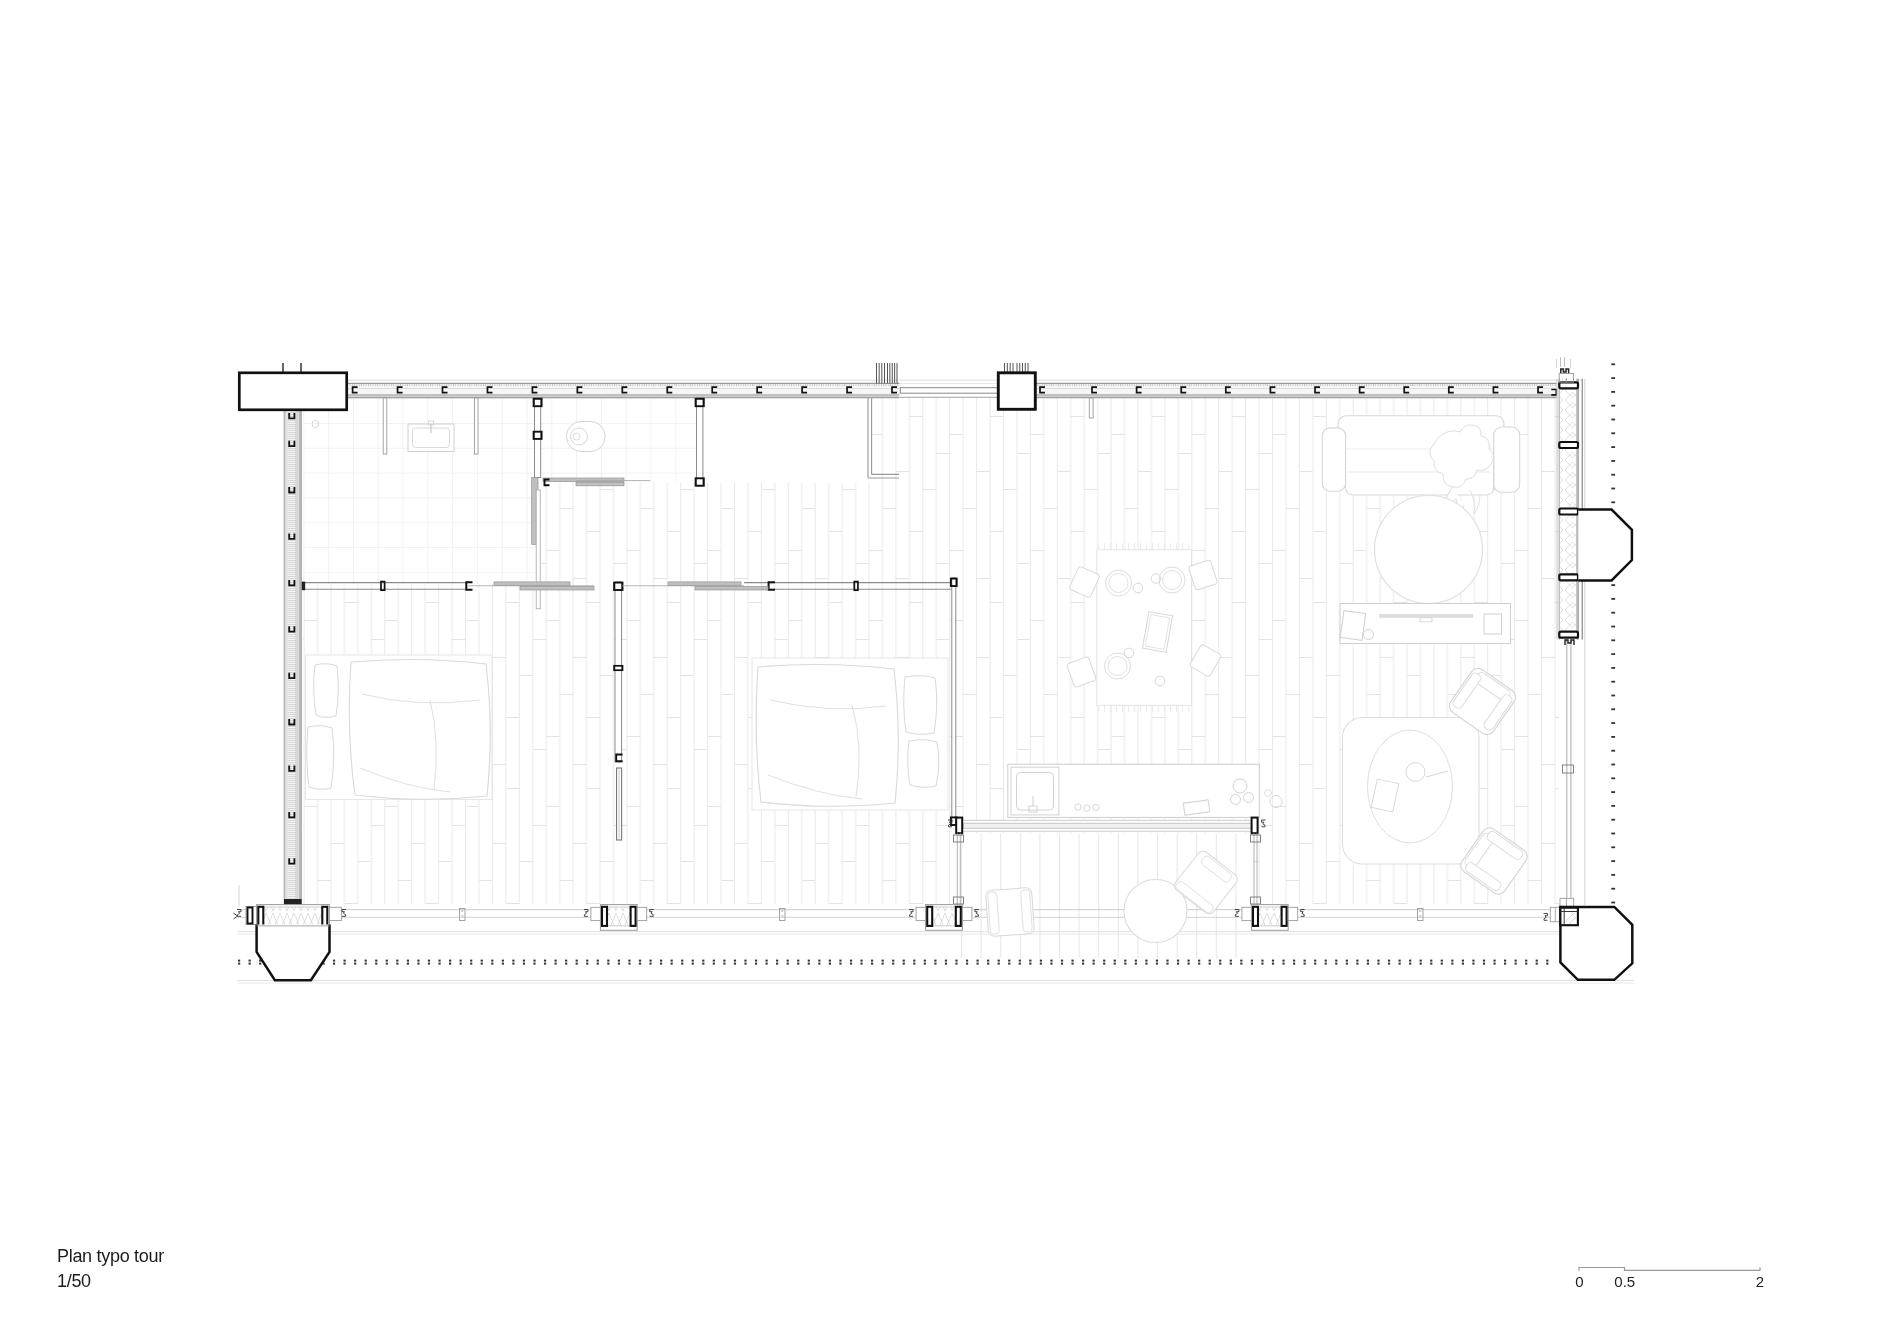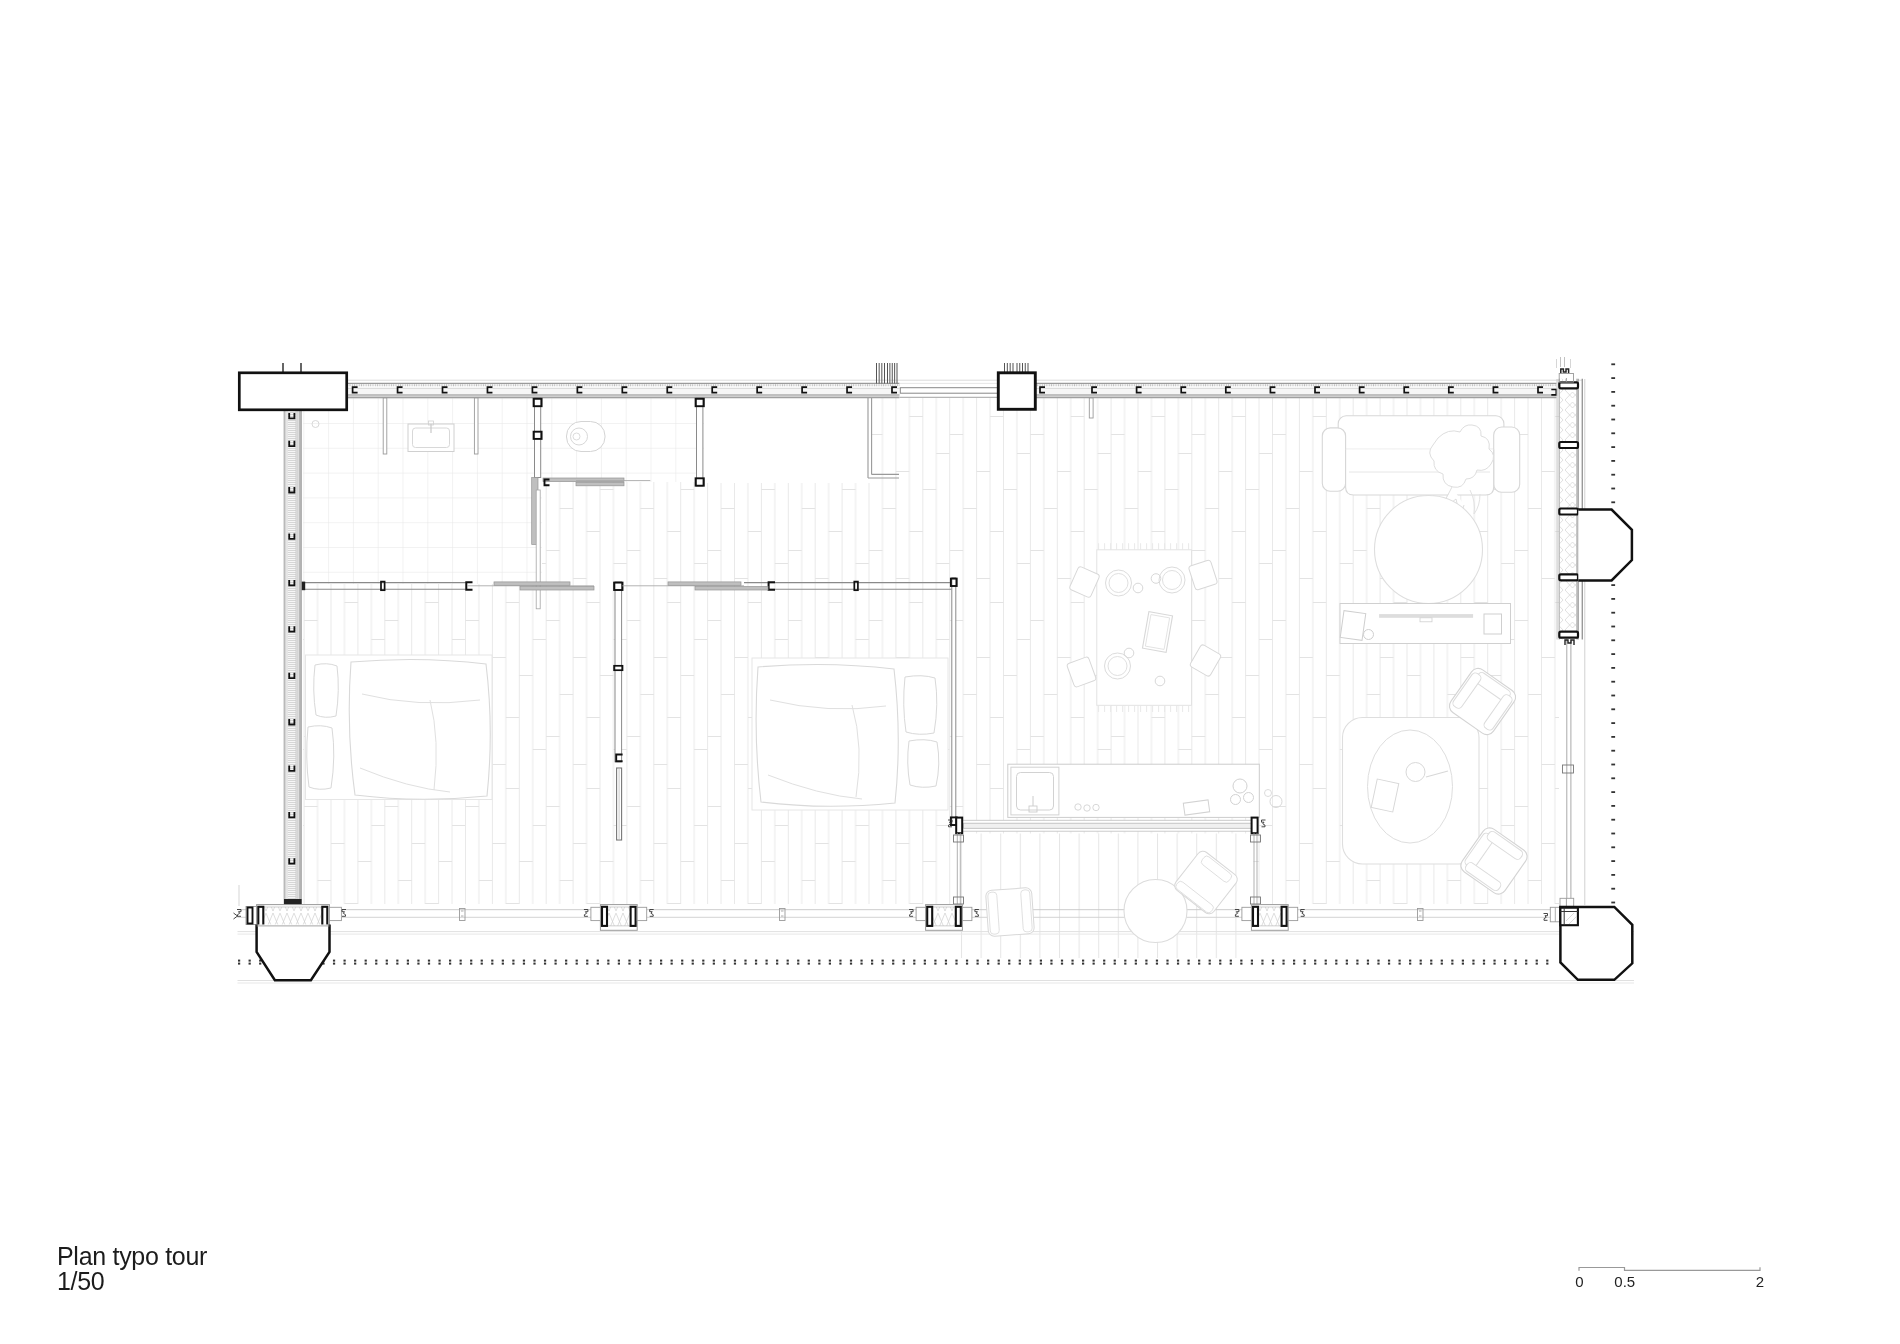--- a/index.html
+++ b/index.html
@@ -1,16 +1,16 @@
 <!DOCTYPE html>
 <html><head><meta charset="utf-8">
 <style>
 html,body{margin:0;padding:0;background:#fff;width:1900px;height:1344px;overflow:hidden;}
 body{font-family:"Liberation Sans", sans-serif;}
-.title{position:absolute;left:57px;top:1244px;font-size:25px;line-height:25px;color:#1c1c1c;letter-spacing:-0.3px;}
+.title{position:absolute;left:57px;top:1244px;font-size:18px;line-height:25px;color:#1c1c1c;letter-spacing:-0.3px;}
 </style></head><body>
 <svg width="1900" height="1344" viewBox="0 0 1900 1344" xmlns="http://www.w3.org/2000/svg">
 <defs>
 <pattern id="pk" width="80.7" height="186" patternUnits="userSpaceOnUse" patternTransform="translate(303.6,398)">
  <rect width="80.7" height="186" fill="#ffffff"></rect>
  <line x1="0.5" y1="0" x2="0.5" y2="186" stroke="#e9e9e9" stroke-width="1"></line>
  <line x1="13.95" y1="0" x2="13.95" y2="186" stroke="#e9e9e9" stroke-width="1"></line>
  <line x1="27.4" y1="0" x2="27.4" y2="186" stroke="#e9e9e9" stroke-width="1"></line>
  <line x1="40.85" y1="0" x2="40.85" y2="186" stroke="#e9e9e9" stroke-width="1"></line>
  <line x1="54.3" y1="0" x2="54.3" y2="186" stroke="#e9e9e9" stroke-width="1"></line>

